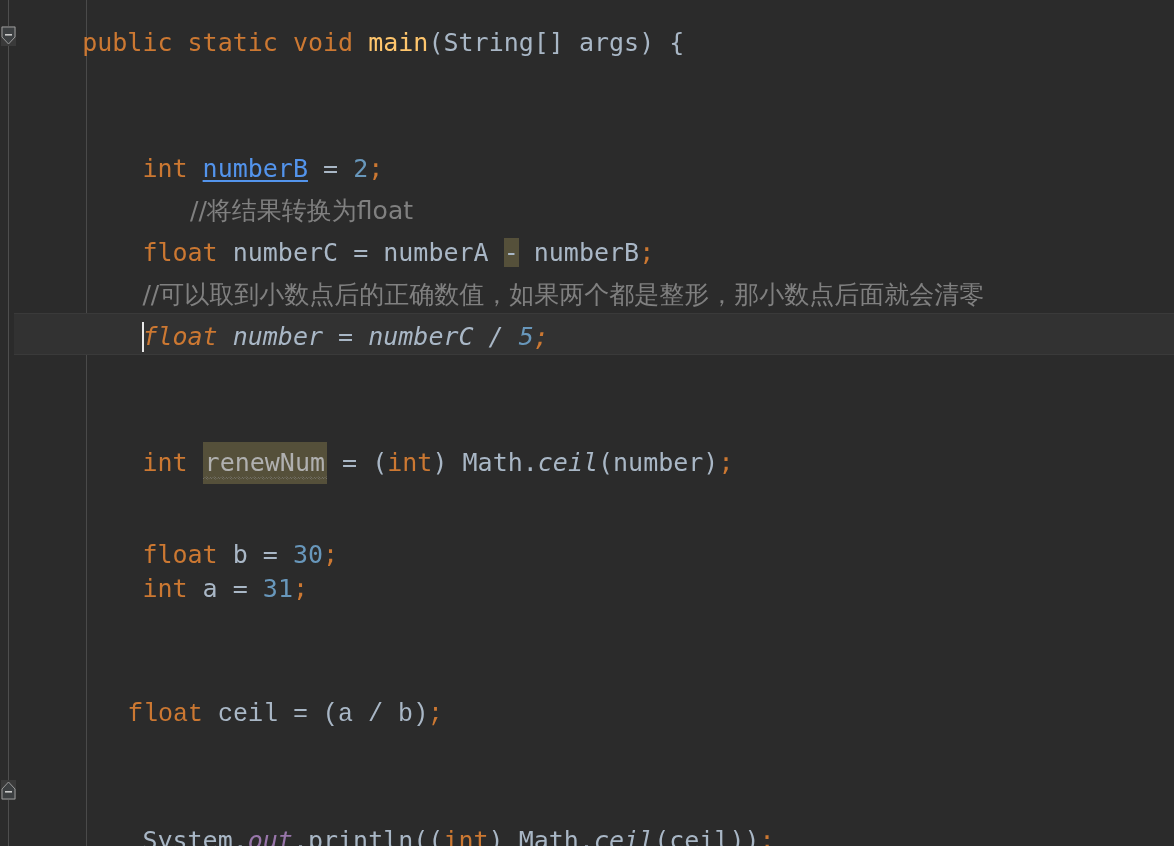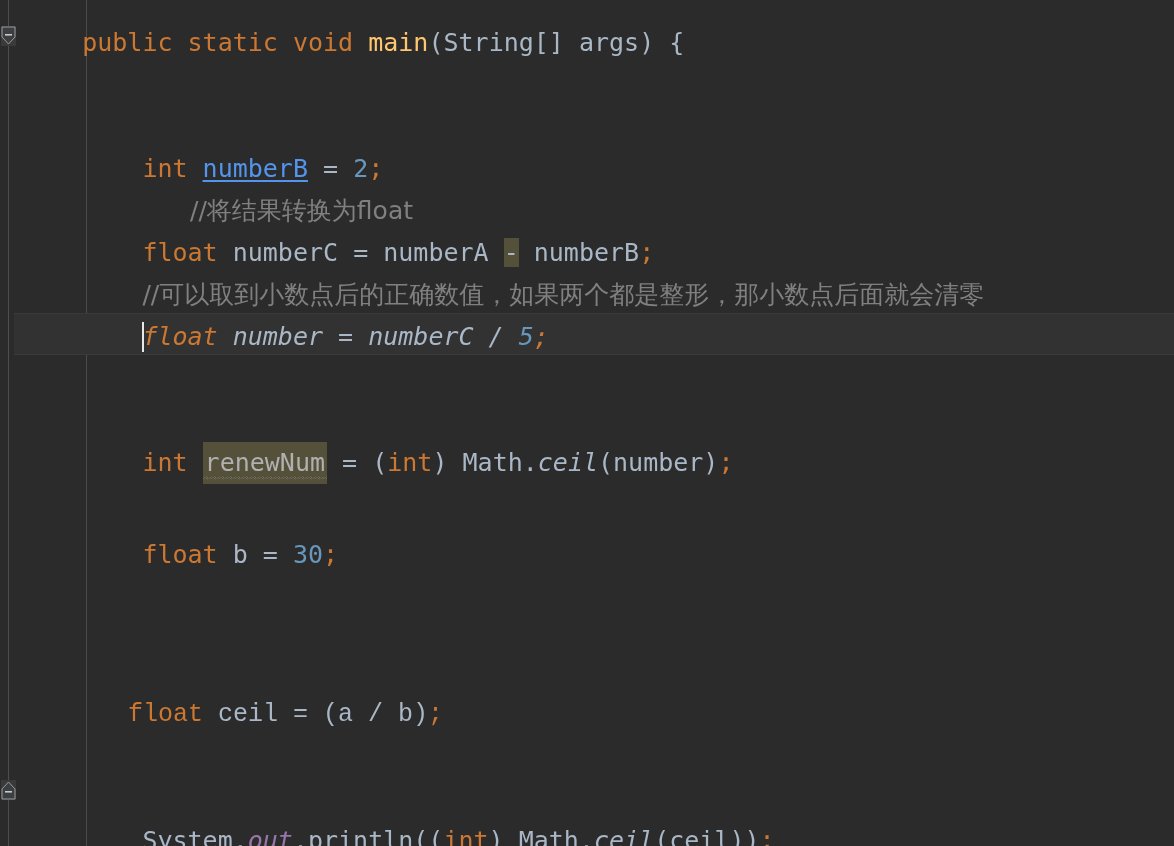--- a/index.html
+++ b/index.html
@@ -175,20 +175,21 @@
       <div class="line" style="top: 148px; left: 142.4px;"><span class="kw">int</span><span class="plain"> </span><span class="ident-link">numberB</span><span class="plain"> </span><span class="plain">=</span><span class="plain"> </span><span class="num">2</span><span class="semi">;</span></div>
       <div class="line" style="top: 190px; left: 149px; margin-left: 41px;"><span class="cmt">//将结果转换为float</span></div>
       <div class="line" style="top: 274px; left: 142.4px;"><span class="cmt">//可以取到小数点后的正确数值，如果两个都是整形，那小数点后面就会清零</span></div>
       <div class="line" style="top: 232px; left: 142.4px;"><span class="kw">float</span><span class="plain"> numberC </span><span class="plain">=</span><span class="plain"> numberA </span><span class="hl">-</span><span class="plain"> numberB</span><span class="semi">;</span></div>
       <div class="line" style="top: 316px; left: 142.4px; font-style: italic;"><span class="kw">float</span><span class="plain"> number </span><span class="plain">=</span><span class="plain"> numberC </span><span class="plain">/</span><span class="plain"> </span><span class="num">5</span><span class="semi">;</span></div>
       <div class="line" style="top: 358px; left: 142.4px;"></div>
       <div class="line" style="top: 400px; left: 142.4px;"></div>
       <div class="line" style="top: 442px; left: 142.4px;"><span class="kw">int</span><span class="plain"> </span><span class="hl-warn">renewNum</span><span class="plain"> </span><span class="plain">=</span><span class="punc"> (</span><span class="kw">int</span><span class="punc">)</span><span class="plain"> Math.</span><span class="statm">ceil</span><span class="plain">(number)</span><span class="semi">;</span></div>
       <div class="line" style="top: 484px; left: 142.4px;"></div>
       <div class="line" style="top: 526px; left: 142.4px; margin-top: 8px;"><span class="kw">float</span><span class="plain"> b </span><span class="plain">=</span><span class="plain"> </span><span class="num">30</span><span class="semi">;</span></div>
+      <div class="line" style="top: 568px; left: 142.4px;"><span class="kw">int</span><span class="plain"> a </span><span class="plain">=</span><span class="plain"> </span><span class="num">31</span><span class="semi">;</span></div>
       <div class="line" style="top: 610px; left: 142.4px;"></div>
       <div class="line" style="top: 652px; left: 142.4px;"></div>
       <div class="line" style="top: 694px; left: 128px; font-family: Liberation Mono, monospace;"><span class="kw">float</span><span class="plain"> ceil </span><span class="plain">=</span><span class="plain"> (a </span><span class="plain">/</span><span class="plain"> b)</span><span class="semi">;</span></div>
       <div class="line" style="top: 736px; left: 142.4px;"></div>
       <div class="line" style="top: 778px; left: 142.4px;"></div>
       <div class="line" style="top: 820px; left: 142.4px;"><span class="plain">System.</span><span class="stat">out</span><span class="plain">.println((</span><span class="kw">int</span><span class="punc">)</span><span class="plain"> Math.</span><span class="statm">ceil</span><span class="plain">(ceil))</span><span class="semi">;</span></div>
       <div class="line" style="top: 862px; left: 142.4px;"></div>
     </div>
 
   <div class="caret" id="caret" style="left: 142.4px; top: 322px;"></div>

